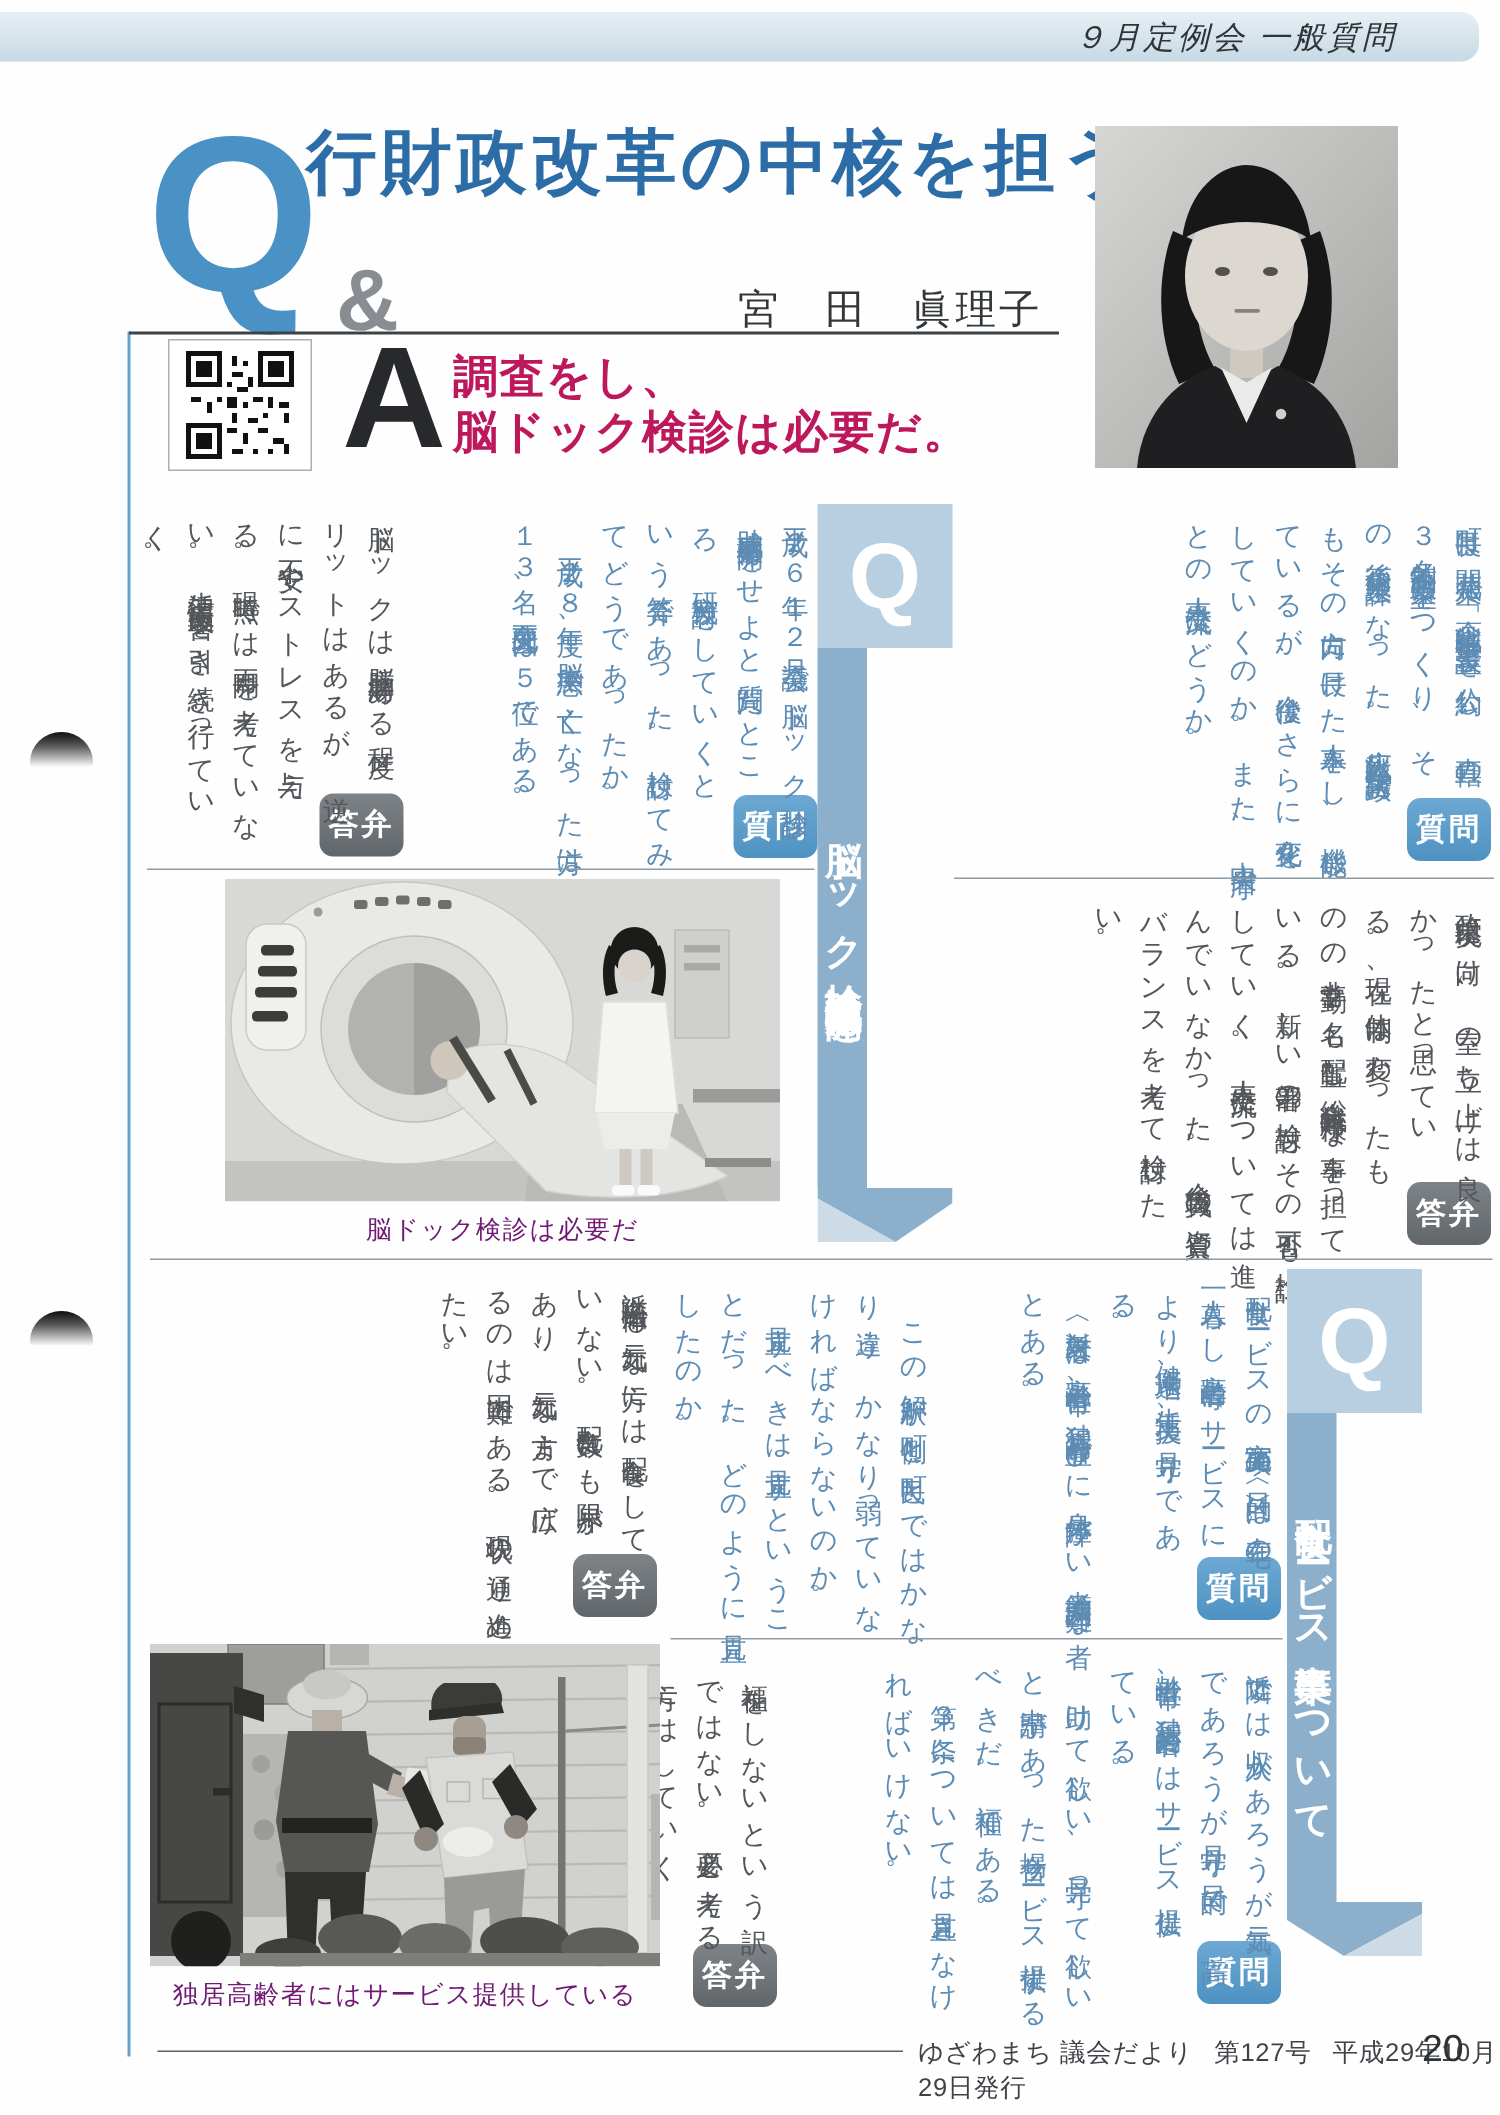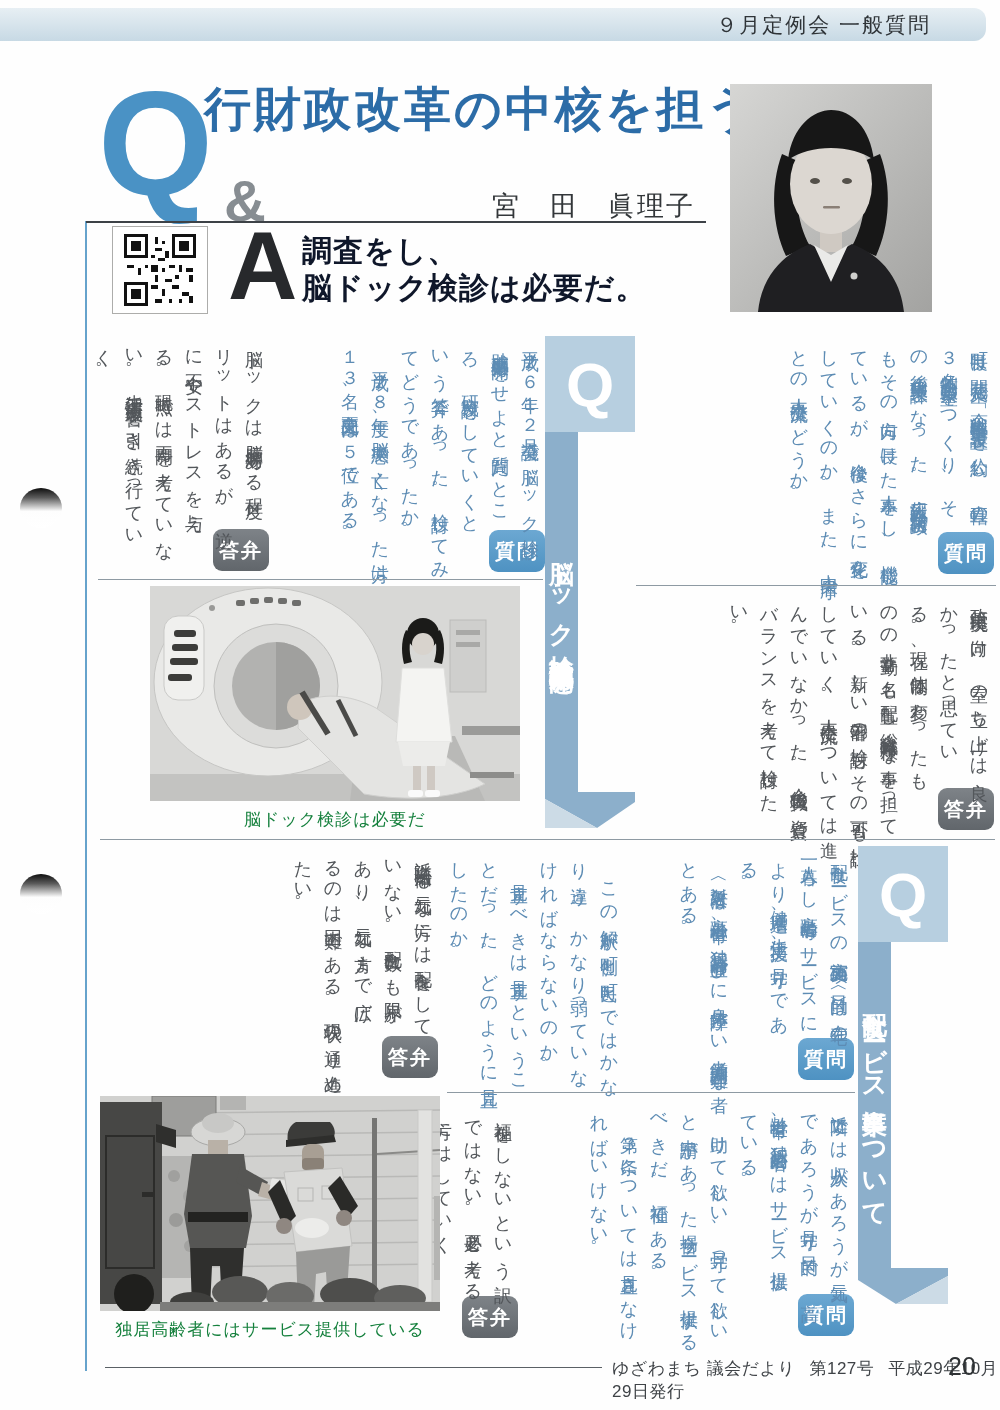--- a/index.html
+++ b/index.html
@@ -2,33 +2,33 @@
 <html><head>
 <meta charset="utf-8">
 <style>
   html,body{margin:0;padding:0;background:#eee;}
   .page{position:relative;width:1000px;height:1410px;background:#fefefe;overflow:hidden;
         font-family:"Liberation Sans","DejaVu Sans",sans-serif;margin:0 auto;}
   
   .band{position:absolute;left:0;top:8px;width:986px;height:33px;box-sizing:border-box;
         background:linear-gradient(180deg,#e7eff4,#c7d9e4);border-radius:0 12px 12px 0;
         display:flex;align-items:center;justify-content:flex-end;padding-right:55px;
-        font-size:21px;color:#2f3438;letter-spacing:2px;}
+        font-size:21px;color:#2f3438;letter-spacing:2px;font-style:italic;}
   
   .bigQ{position:absolute;left:98px;top:70px;font-size:148px;font-weight:bold;color:#4a92c5;line-height:1;}
   .title{position:absolute;left:204px;top:80px;font-family:"Liberation Serif","DejaVu Serif",serif;
          font-weight:bold;color:#2c6ca7;font-size:47px;line-height:58px;letter-spacing:3px;}
   .amp{position:absolute;left:224px;top:172px;font-size:58px;font-weight:bold;color:#878d92;line-height:1;}
   .rule-name{position:absolute;left:86px;top:221px;width:620px;height:2px;background:#3d4247;}
   .name{position:absolute;left:492px;top:188px;font-size:27px;color:#33373a;letter-spacing:2px;
         font-family:"Liberation Serif","DejaVu Serif",serif;}
   .qrbox{position:absolute;left:112px;top:226px;width:94px;height:86px;background:#fff;
          border:1px solid #adadab;display:flex;align-items:center;justify-content:center;}
   .bigA{position:absolute;left:228px;top:218px;font-size:96px;font-weight:bold;color:#27292c;line-height:1;}
-  .ansline{position:absolute;left:302px;font-size:30px;font-weight:bold;color:#0f172a;letter-spacing:1px;}
+  .ansline{position:absolute;left:302px;font-size:30px;font-weight:bold;color:#be185d;letter-spacing:1px;}
   .portrait{position:absolute;left:730px;top:84px;width:202px;height:228px;overflow:hidden;}
   
   .vline{position:absolute;left:85px;top:221px;width:2px;height:1150px;background:#66a3cc;}
   .sep{position:absolute;height:1px;background:#8e9aa3;}
   .hole{position:absolute;left:20px;width:42px;height:40px;border-radius:50%;
         background:linear-gradient(180deg,#0e0e0e 0%,#5b5b5b 24%,#fdfdfd 58%,#fff 100%);}
   
   .vtext{position:absolute;writing-mode:vertical-rl;text-orientation:mixed;
          font-size:18px;line-height:30px;letter-spacing:2.2px;}
   .vtext p{margin:0;white-space:pre-wrap;}
@@ -42,21 +42,21 @@
   
   .ribbon{position:absolute;width:90px;}
   .ribbon-q{height:96px;background:#b7cfe0;color:#fff;font-size:62px;font-weight:bold;
             text-align:center;line-height:98px;}
   .ribbon-body{background:#8cafcb;display:flex;align-items:center;justify-content:center;
                writing-mode:vertical-rl;color:#fff;font-size:25px;letter-spacing:2px;font-weight:bold;
                font-family:"Liberation Serif","DejaVu Serif",serif;}
   .ribbon-tail{display:block;}
   
   .photo{position:absolute;overflow:hidden;}
-  .caption{position:absolute;text-align:center;font-size:17px;color:#15803d;letter-spacing:1px;}
+  .caption{position:absolute;text-align:center;font-size:17px;color:#701a75;letter-spacing:1px;}
   
   .f-line{position:absolute;left:105px;top:1367px;width:497px;height:1px;background:#5a6065;}
   .f-text{position:absolute;left:612px;top:1357px;font-size:17px;color:#3f4347;letter-spacing:.5px;}
   .f-text span{margin-right:14px;text-align:center;}
   .f-page{position:absolute;left:948px;top:1352px;font-size:25px;color:#2e3234;}
 </style>
 </head>
 <body>
 
 <div class="page">

